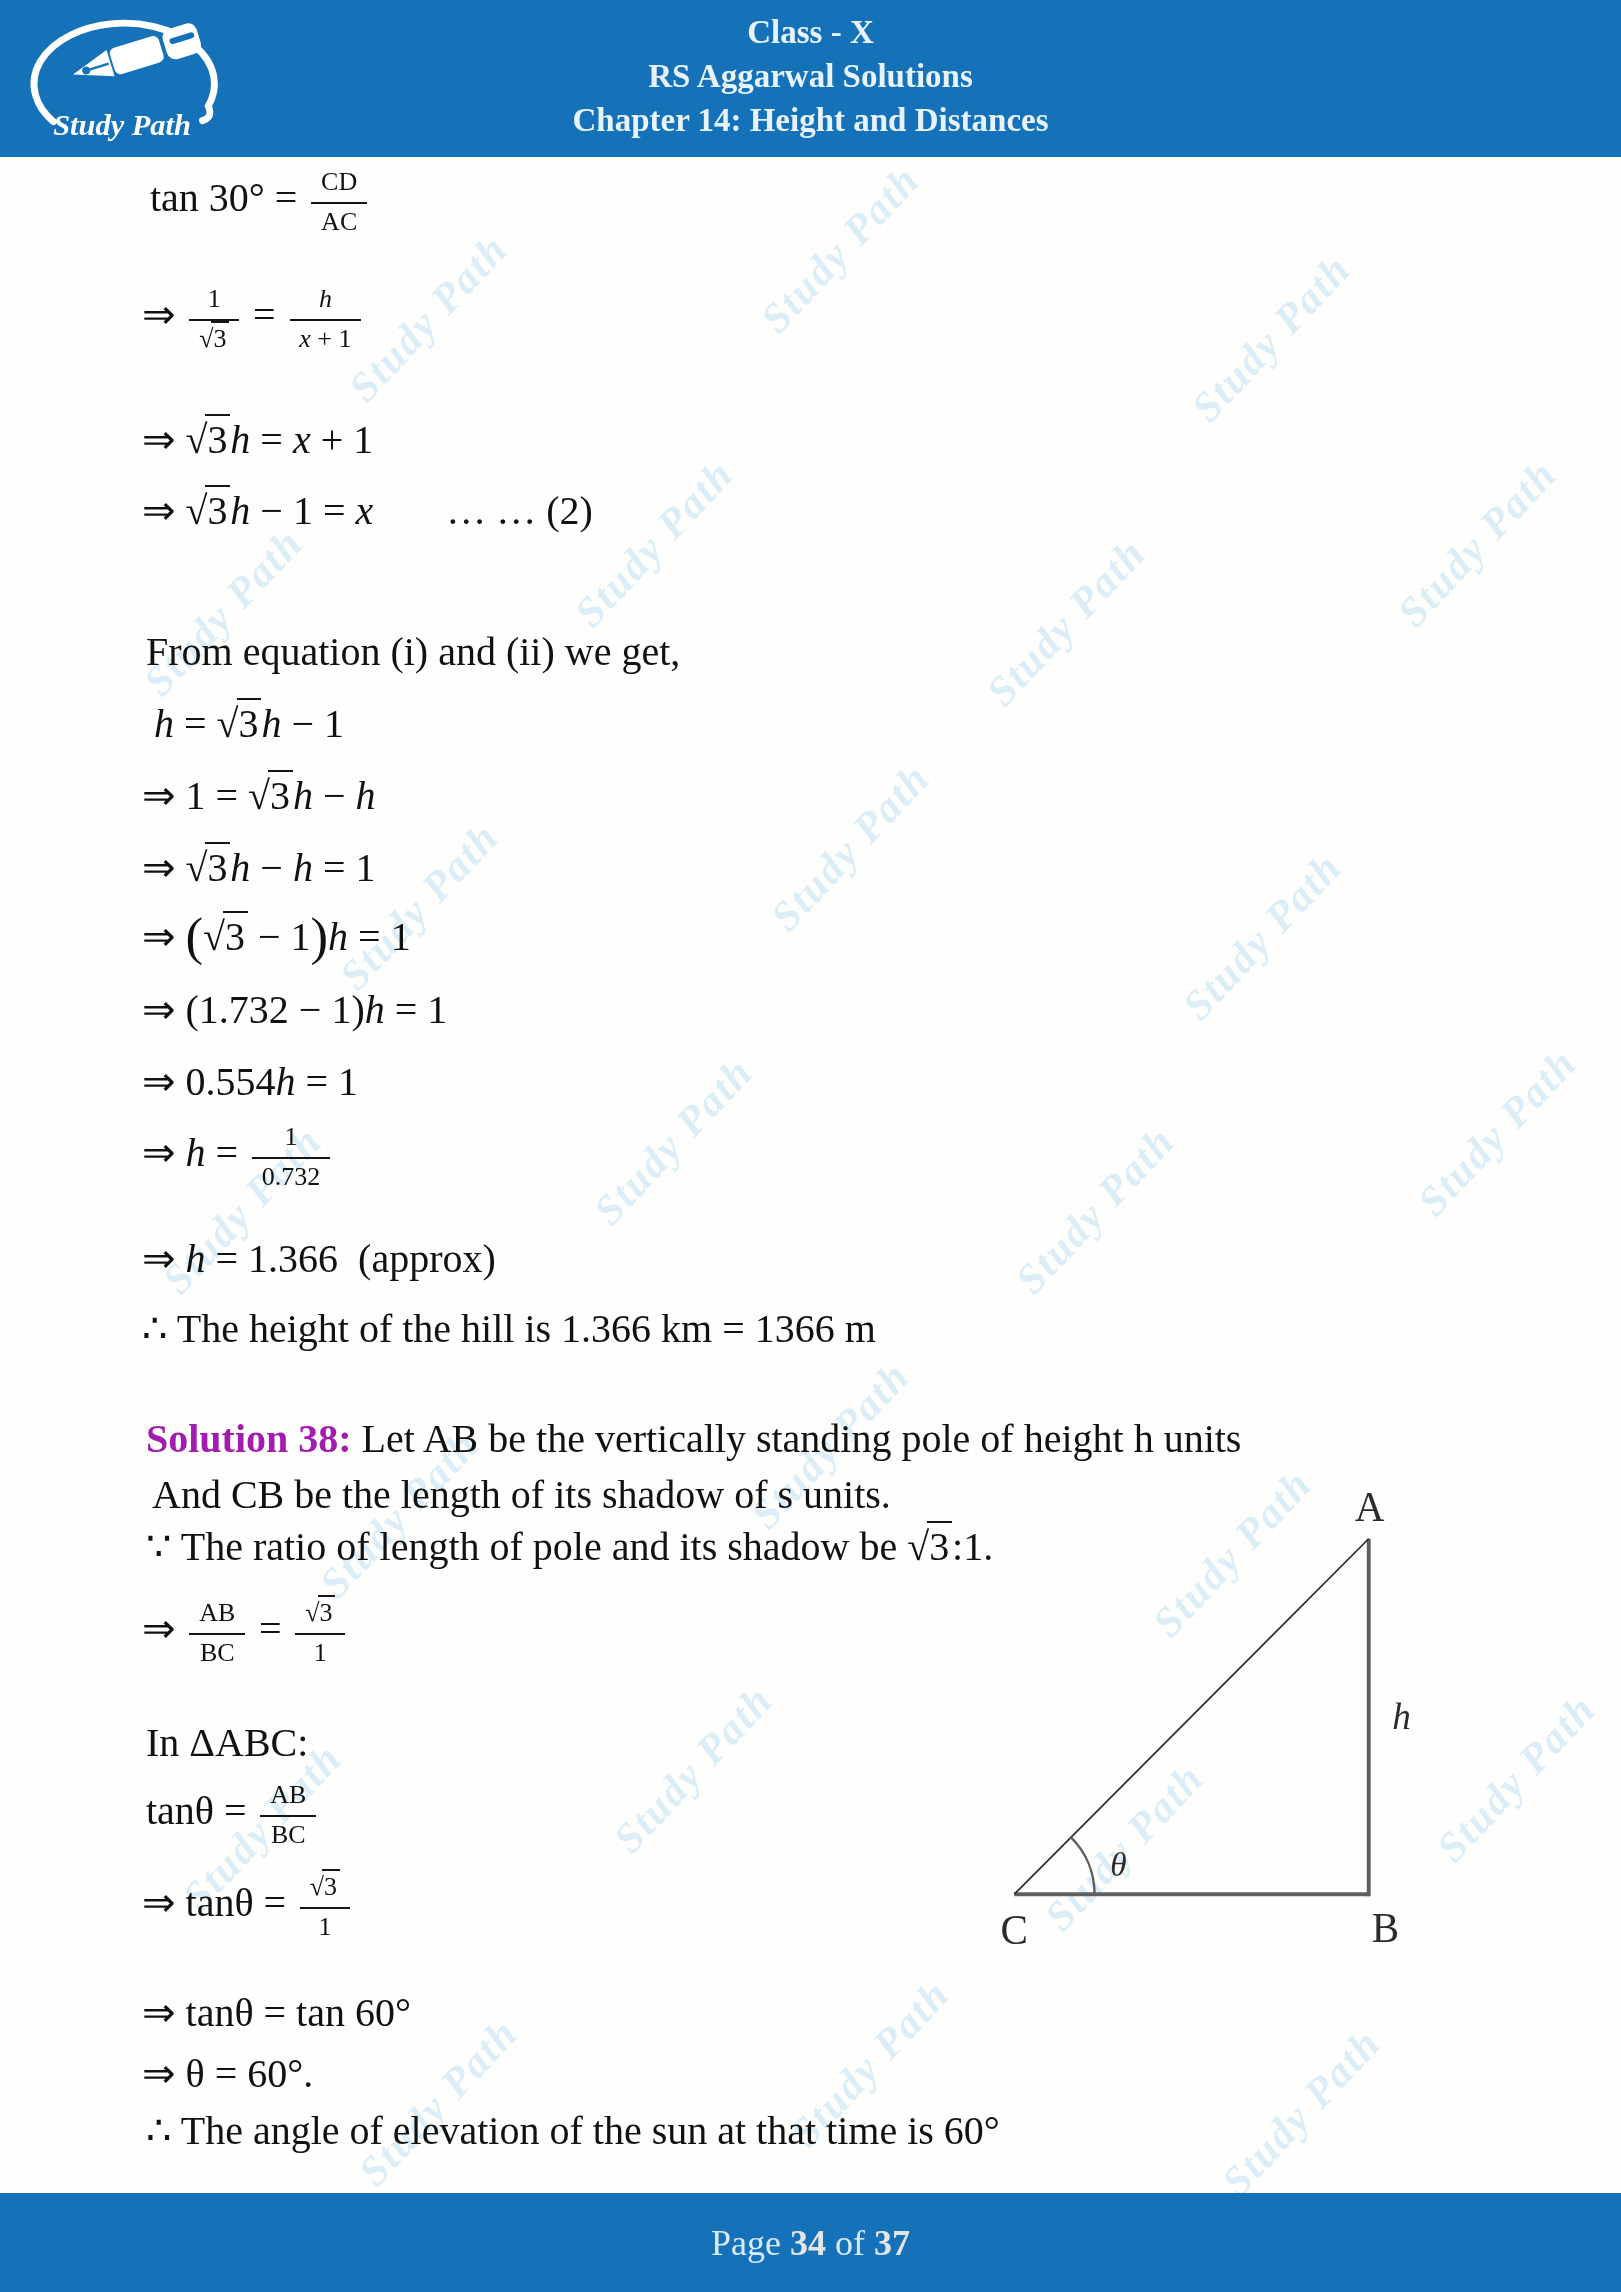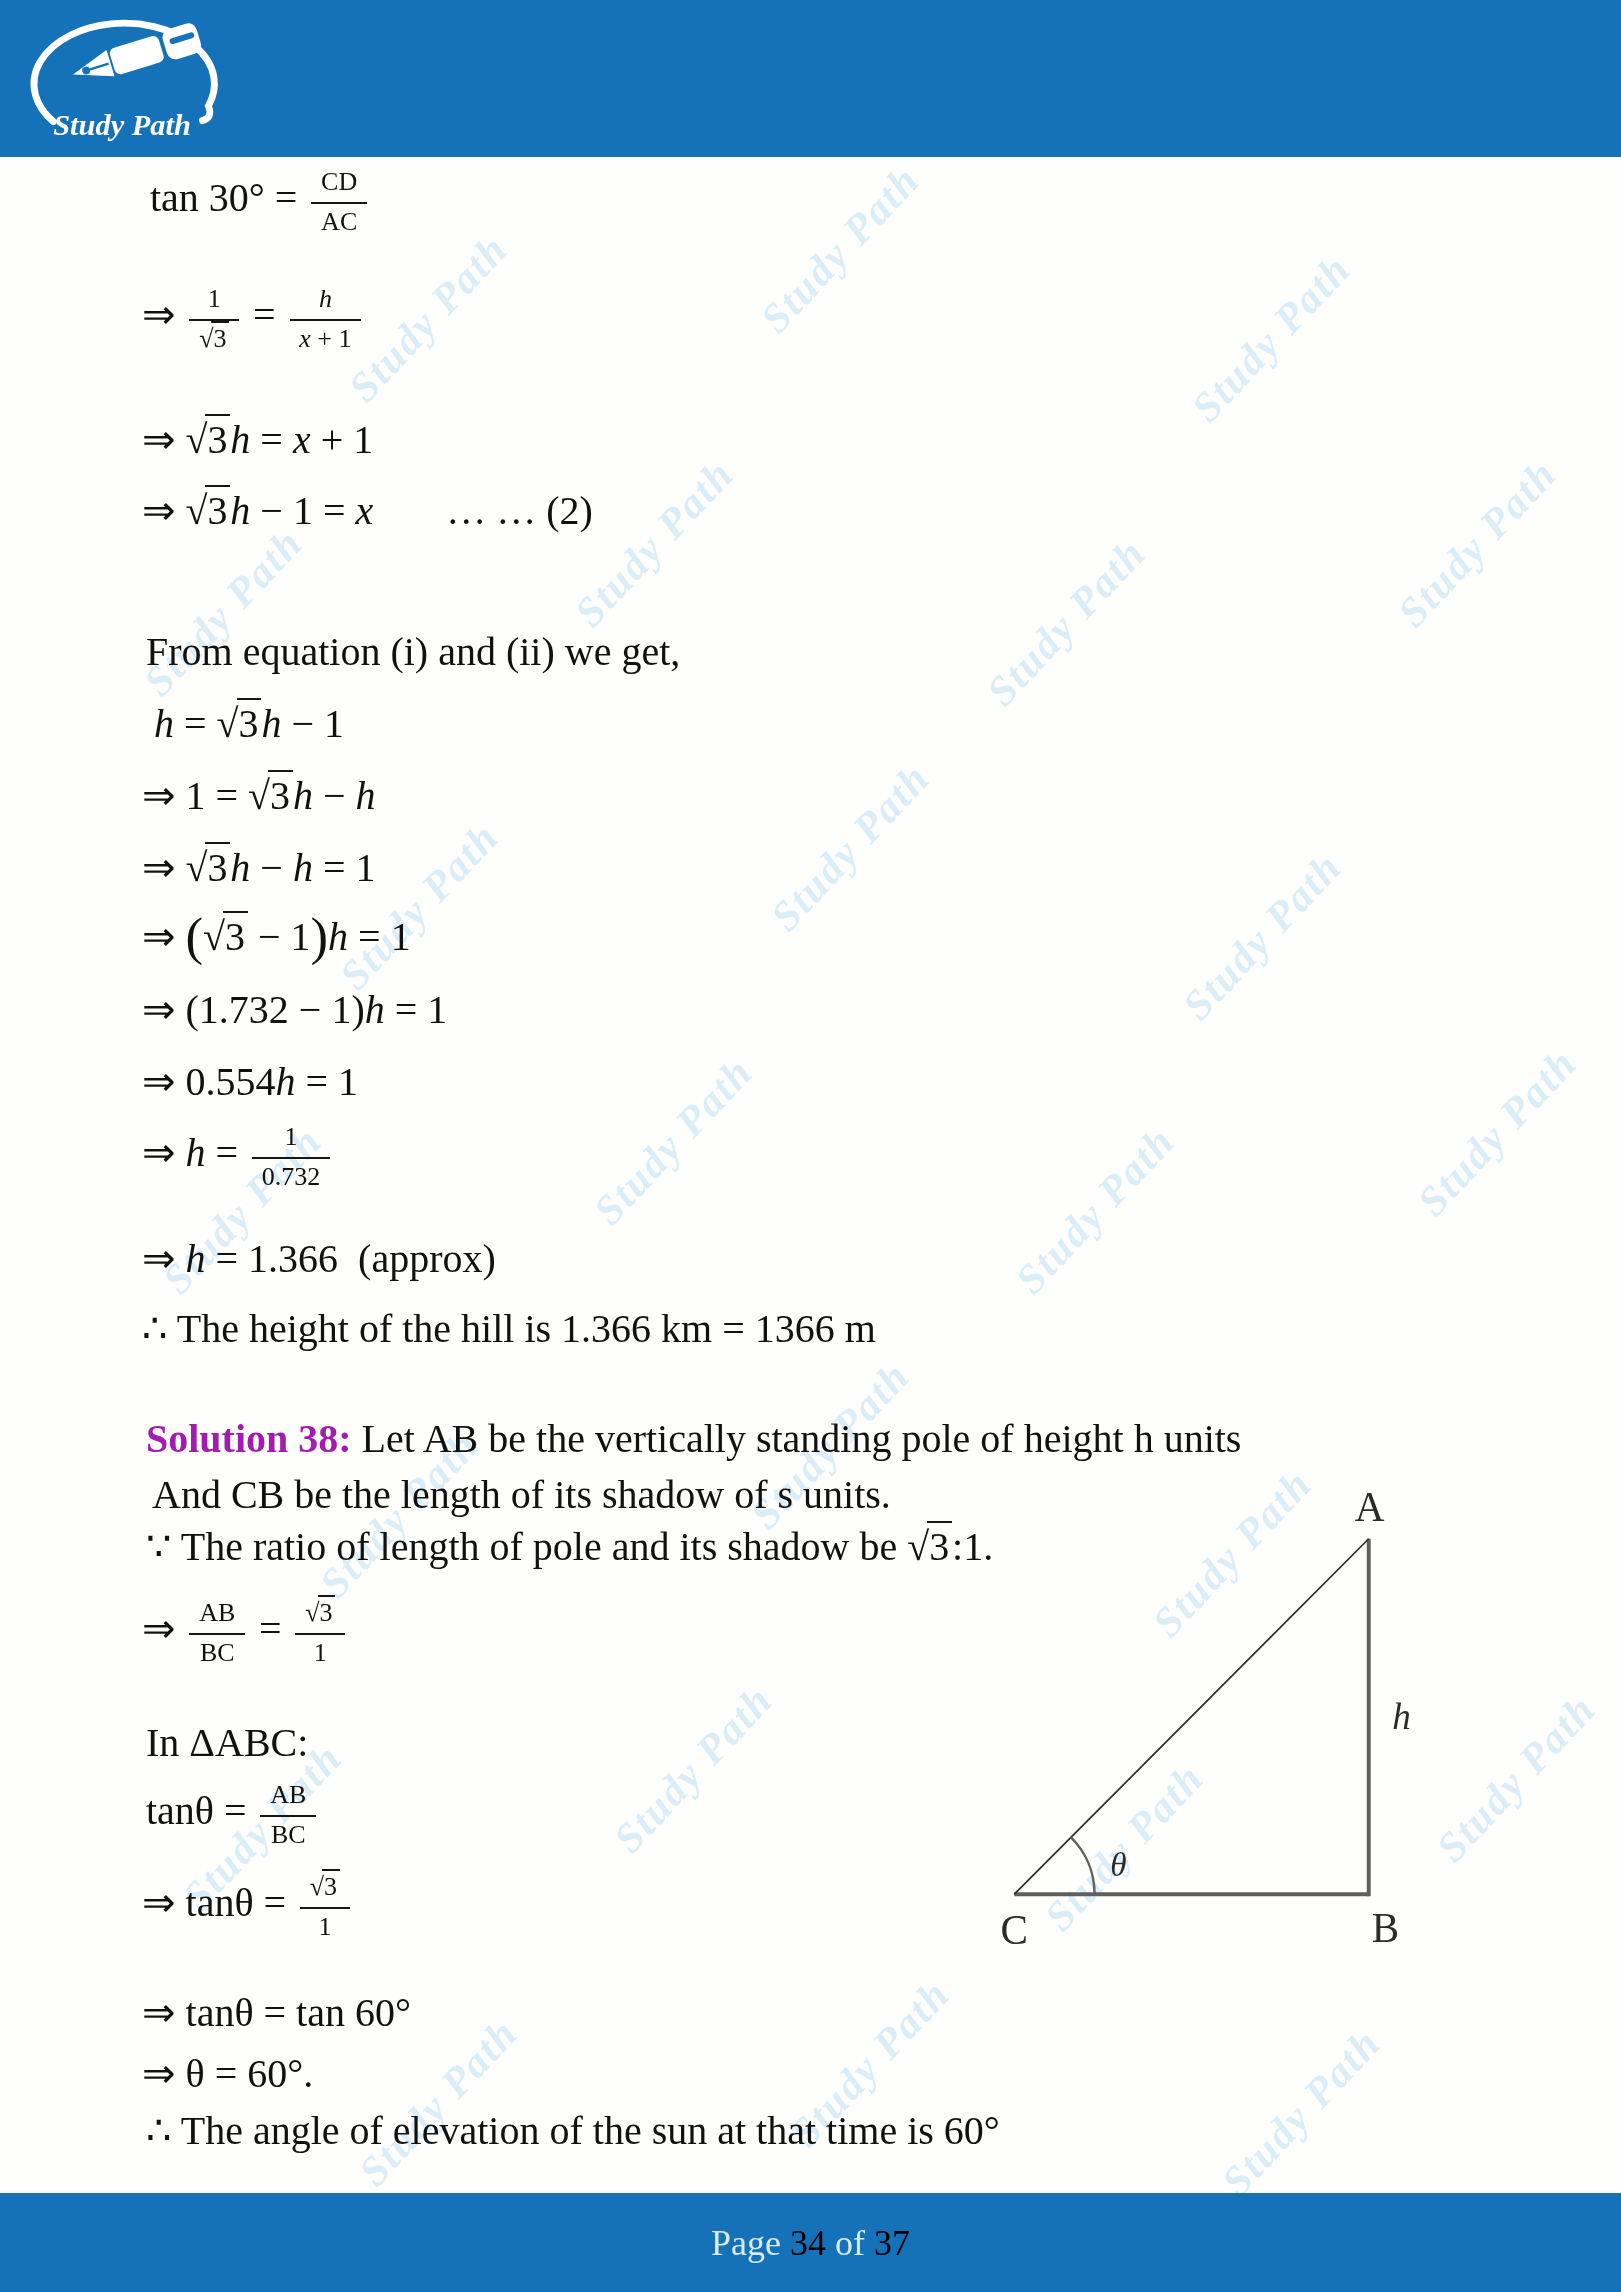--- a/index.html
+++ b/index.html
@@ -4,21 +4,21 @@
 <style>
   html,body{margin:0;padding:0;background:#e9e9e9;}
   .page{position:relative;width:1621px;height:2293px;background:#fefefc;overflow:hidden;
         font-family:"Liberation Serif",serif;color:#111;}
   
   .hdr{position:absolute;left:0;top:0;width:100%;height:157px;background:#1572b9;}
   .hdr-titles{position:absolute;left:0;top:9.8px;width:100%;text-align:center;
               color:#e8f2fa;font-size:33px;font-weight:600;line-height:44px;}
   .ftr{position:absolute;left:0;bottom:0;width:100%;height:100px;background:#1572b9;
        display:flex;align-items:center;justify-content:center;color:#d9eaf8;font-size:36px;}
-  .ftr b{font-weight:400;color:#000000;}
+  .ftr b{font-weight:700;color:#e5e5e5;}
   .ftr span{white-space:pre;}
   
   .logo{position:absolute;left:15.7px;top:2px;width:216px;height:153px;}
   
   .wm{position:absolute;color:#bfe0f2;opacity:.55;font-size:42px;font-style:italic;font-weight:700;
       letter-spacing:2px;transform:rotate(-47deg);white-space:nowrap;pointer-events:none;}
   
   .line{position:absolute;left:94px;font-size:40px;line-height:1.18;white-space:nowrap;margin-left:48px;}
   .line .t,.line .it,.line .green{white-space:pre;}
   .it{font-style:italic;}
@@ -78,20 +78,25 @@
       <g transform="translate(58,74) rotate(-17)">
         <polygon points="0,0 40,-14 40,14" fill="#ffffff"></polygon>
         <circle cx="14" cy="0" r="4" fill="#1572b9"></circle>
         <line x1="14" y1="0" x2="38" y2="0" stroke="#1572b9" stroke-width="2.5"></line>
         <rect x="42" y="-14" width="52" height="28" rx="6" fill="#ffffff"></rect>
         <rect x="98" y="-16" width="36" height="32" rx="9" fill="#ffffff"></rect>
         <rect x="104" y="-6" width="26" height="6" rx="3" fill="#1572b9"></rect>
       </g>
       <text x="108" y="136" text-anchor="middle" fill="#ffffff" font-size="31" font-style="italic" font-weight="700" font-family="Liberation Serif, serif">Study Path</text>
     </svg>
+    <div class="hdr-titles">
+      <div>Class - X</div>
+      <div>RS Aggarwal Solutions</div>
+      <div>Chapter 14: Height and Distances</div>
+    </div>
   </div>
 
   <div id="content">
       <div class="line" id="L1"><span class="t">tan 30° = </span><span class="frac"><span class="num"><span class="t">CD</span></span><span class="den"><span class="t">AC</span></span></span></div>
       <div class="line" id="L2"><span class="t">⇒ </span><span class="frac"><span class="num"><span class="t">1</span></span><span class="den"><span class="sqrt"><span class="rd">√</span><span class="rad">3</span></span></span></span><span class="t"> = </span><span class="frac"><span class="num"><span class="it">h</span></span><span class="den"><span class="it">x</span><span class="t"> + 1</span></span></span></div>
       <div class="line" id="L3"><span class="t">⇒ </span><span class="sqrt"><span class="rd">√</span><span class="rad">3</span></span><span class="it">h</span><span class="t"> = </span><span class="it">x</span><span class="t"> + 1</span></div>
       <div class="line" id="L4"><span class="t">⇒ </span><span class="sqrt"><span class="rd">√</span><span class="rad">3</span></span><span class="it">h</span><span class="t"> − 1 = </span><span class="it">x</span><span class="gap"></span><span class="t">… … (2)</span></div>
       <div class="line" id="L5"><span class="t">From equation (i) and (ii) we get,</span></div>
       <div class="line" id="L6"><span class="it">h</span><span class="t"> = </span><span class="sqrt"><span class="rd">√</span><span class="rad">3</span></span><span class="it">h</span><span class="t"> − 1</span></div>
       <div class="line" id="L7"><span class="t">⇒ 1 = </span><span class="sqrt"><span class="rd">√</span><span class="rad">3</span></span><span class="it">h</span><span class="t"> − </span><span class="it">h</span></div>

